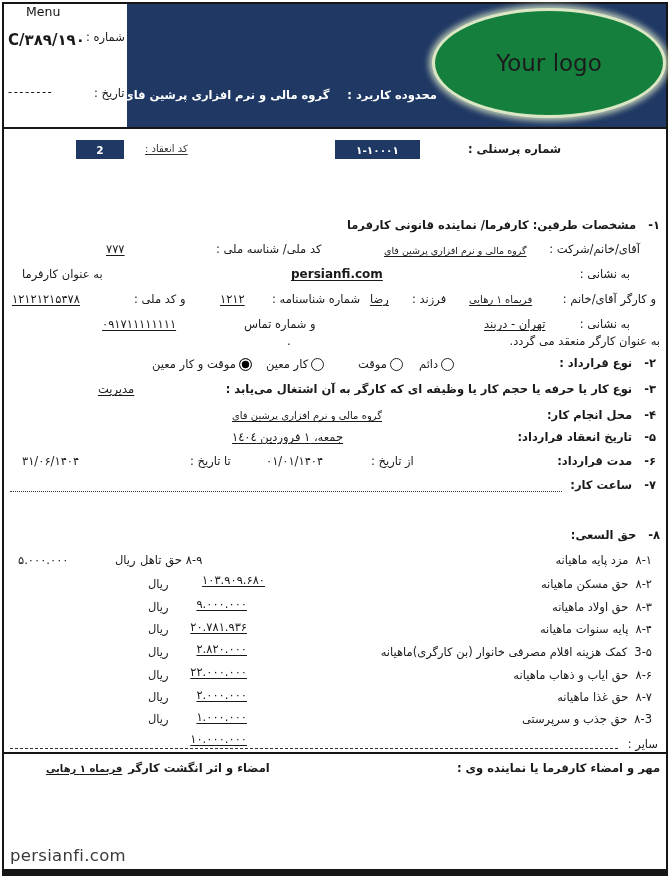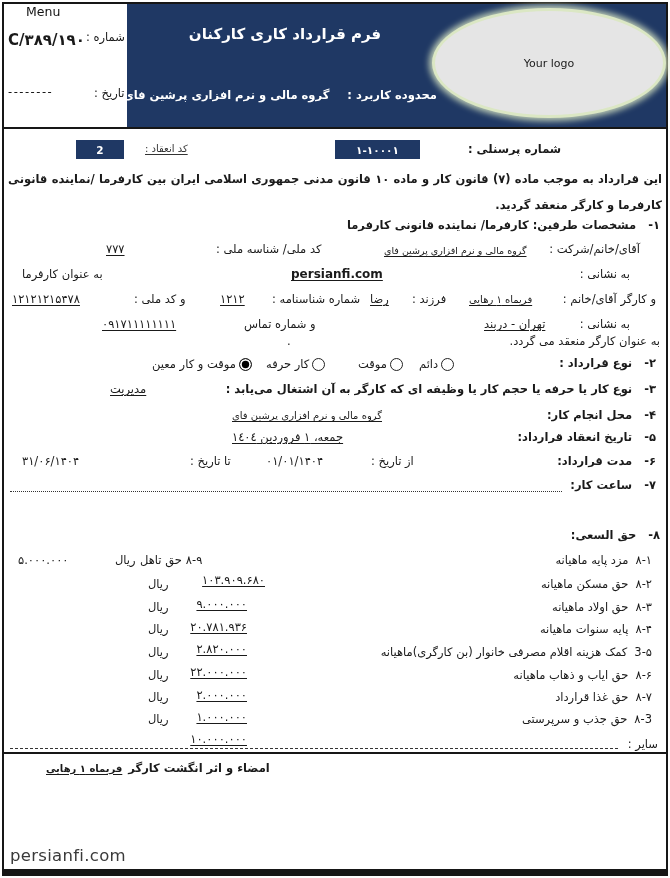--- a/index.html
+++ b/index.html
@@ -9,23 +9,23 @@
   .b{font-weight:bold;}
   .u{text-decoration:underline;text-underline-offset:2px;}
   .sm{font-size:9.5px;}
   .xs{font-size:10px;}
   .ltr{direction:ltr;unicode-bidi:isolate;}
   .frame{position:absolute;left:2px;top:2px;right:2px;bottom:2px;border:2px solid #161616;border-bottom-width:7px;pointer-events:none;}
   .hline{position:absolute;left:2px;right:2px;height:2px;background:#161616;}
   .navy-block{position:absolute;left:127px;right:4px;top:4px;height:123px;}
   .doc-title{position:absolute;left:140px;top:25px;width:290px;text-align:center;color:#fff;font-weight:bold;font-size:15px;}
   .scope-row{position:absolute;left:130px;top:88px;width:300px;display:flex;flex-direction:row;justify-content:center;gap:18px;color:#fff;font-weight:bold;font-size:11.5px;white-space:nowrap;}
-  .logo{position:absolute;left:432px;top:8px;width:228px;height:104px;border-radius:50%;background:#e5e5e5;
+  .logo{position:absolute;left:432px;top:8px;width:228px;height:104px;border-radius:50%;background:#15803d;
         border:3px solid #dbe7c4;box-shadow:0 0 6px 3px rgba(219,231,196,.85);
-        display:flex;align-items:center;justify-content:center;font-size:11px;color:#1b1b1b;direction:ltr;}
+        display:flex;align-items:center;justify-content:center;font-size:23px;color:#1b1b1b;direction:ltr;}
   .badge{position:absolute;height:19px;color:#fff;font-size:10.5px;display:flex;align-items:center;justify-content:center;font-weight:bold;}
   .row{position:absolute;left:4px;right:4px;height:18px;}
   .head-flex{display:inline-flex;gap:12px;font-weight:bold;}
   .num-flex{display:inline-flex;gap:7px;}
   .radio{width:11px;height:11px;border:1.2px solid #222;border-radius:50%;background:#fff;display:inline-block;flex:0 0 auto;}
   .radio.checked{background:#000;box-shadow:inset 0 0 0 1.8px #fff;}
   .opt{display:inline-flex;align-items:center;gap:3px;position:absolute;top:1px;}
   .dotline{position:absolute;border-bottom:1.6px dotted #333;}
   .dashline{position:absolute;border-bottom:1.6px dashed #333;}
   .amt{text-align:right;margin-top:20px;}
@@ -41,37 +41,35 @@
   <div class="frame"></div>
 
   <span class="abs menu" style="left:26px;top:4px;">Menu</span>
 
   <span class="abs" style="left:86px;top:30px;text-align:center;">شماره :</span>
   <span class="abs ltr b" style="left:8px;top:31px;font-size:15px;">C/۳۸۹/۱۹۰</span>
   <span class="abs" style="left:94px;top:86px;">تاریخ :</span>
   <span class="abs ltr" style="left:8px;top:85px;letter-spacing:1.5px;">--------</span>
 
   <div class="navy-block" style="background:#1f3864;"></div>
-  <div class="doc-title">فرم قرارداد کاری کارکنان</div>
   <div class="scope-row">
     <span>محدوده کاربرد :</span>
     <span>گروه مالی و نرم افزاری پرشین فای</span>
   </div>
   <div class="logo">
     <span>Your logo</span>
   </div>
 
   <div class="hline" style="top:127px;"></div>
 
   <span class="abs b" style="left:468px;top:142px;">شماره پرسنلی :</span>
   <div class="badge ltr" style="left:335px;top:140px;width:85px;background:#1f3864;">۱-۱۰۰۰۱</div>
   <span class="abs xs u" style="left:145px;top:143px;color:#333;">کد انعقاد :</span>
   <div class="badge ltr" style="left:76px;top:140px;width:48px;background:#1f3864;">2</div>
 
-  <div class="abs b" style="left:8px;right:8px;top:166px;white-space:normal;text-align:justify;line-height:26px;">این قرارداد به موجب ماده (۷) قانون کار و ماده ۱۰ قانون مدنی جمهوری اسلامی ایران بین کارفرما /نماینده قانونی کارفرما و کارگر منعقد گردید.</div>
 
   <div class="abs" style="right:10px;top:218px;"><span class="head-flex">
         <span>۱-</span>
         <span>مشخصات طرفین: کارفرما/ نماینده قانونی کارفرما</span>
       </span></div>
 
   <div class="row" style="top:242px;">
     <span class="abs" style="right:26px;">آقای/خانم/شرکت :</span>
     <span class="abs sm u" style="left:380px;top:3px;">گروه مالی و نرم افزاری پرشین فای</span>
     <span class="abs" style="left:212px;">کد ملی/ شناسه ملی :</span>
@@ -113,34 +111,34 @@
     <span class="opt" style="left:415px;">
         <span class="radio"></span>
         <span>دائم</span>
       </span>
     <span class="opt" style="left:346px;margin-left:8px;">
         <span class="radio"></span>
         <span>موقت</span>
       </span>
     <span class="opt" style="left:262px;">
         <span class="radio"></span>
-        <span>کار حرفه</span>
+        <span>کار معین</span>
       </span>
     <span class="opt" style="left:148px;">
         <span class="radio checked"></span>
         <span>موقت و کار معین</span>
       </span>
   </div>
 
   <div class="row" style="top:382px;">
     <span class="abs" style="right:10px;"><span class="head-flex">
           <span>۳-</span>
           <span>نوع کار یا حرفه یا حجم کار یا وظیفه ای که کارگر به آن اشتغال می‌یابد :</span>
         </span></span>
-    <span class="abs u" style="left:106px;">مدیریت</span>
+    <span class="abs u" style="left:94px;">مدیریت</span>
   </div>
 
   <div class="row" style="top:408px;">
     <span class="abs" style="right:10px;"><span class="head-flex">
           <span>۴-</span>
           <span>محل انجام کار:</span>
         </span></span>
     <span class="abs xs u" style="left:228px;top:2px;">گروه مالی و نرم افزاری پرشین فای</span>
   </div>
 
@@ -226,41 +224,42 @@
     <span class="abs" style="right:14px;"><span class="num-flex">
           <span>۸-۶</span>
           <span>حق ایاب و ذهاب ماهیانه</span>
         </span></span>
     <span class="abs u amt" style="left:170px;width:73px;">۲.۰۰۰.۰۰۰</span>
     <span class="abs" style="left:144px;">ریال</span>
   </div>
   <div class="row" style="top:690px;">
     <span class="abs" style="right:14px;"><span class="num-flex">
           <span>۸-۷</span>
-          <span>حق غذا قرارداد</span>
+          <span>حق غذا ماهیانه</span>
         </span></span>
     <span class="abs u amt" style="left:170px;width:73px;">۱.۰۰۰.۰۰۰</span>
     <span class="abs" style="left:144px;">ریال</span>
   </div>
   <div class="row" style="top:712px;">
     <span class="abs" style="right:14px;"><span class="num-flex">
           <span>۸-3</span>
           <span>حق جذب و سرپرستی</span>
         </span></span>
     <span class="abs u amt" style="left:170px;width:73px;">۱۰.۰۰۰.۰۰۰</span>
     <span class="abs" style="left:144px;">ریال</span>
   </div>
 
   <div class="row" style="top:737px;">
     <span class="abs" style="right:8px;">سایر :</span>
     <span class="dashline" style="left:6px;width:608px;top:0;height:11px;"></span>
   </div>
 
   <div class="hline" style="top:752px;"></div>
 
+  <span class="abs b" style="right:10px;top:761px;">مهر و امضاء کارفرما یا نماینده وی :</span>
   <span class="abs" style="left:46px;top:761px;"><span class="head-flex" style="gap:6px;">
         <span class="b">امضاء و اثر انگشت کارگر</span>
         <span class="u b xs" style="align-self:center;">فریماه ۱ رهایی</span>
       </span></span>
 
   <span class="abs wm" style="left:10px;top:846px;">persianfi.com</span>
 
 </div>
 
 </body></html>

